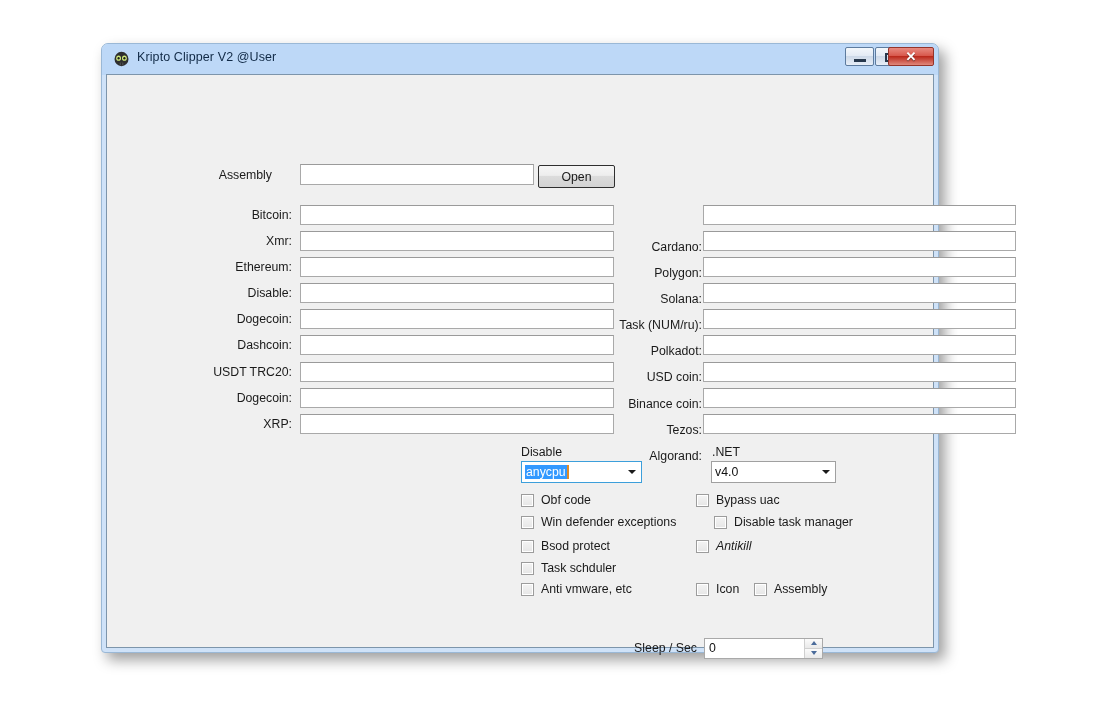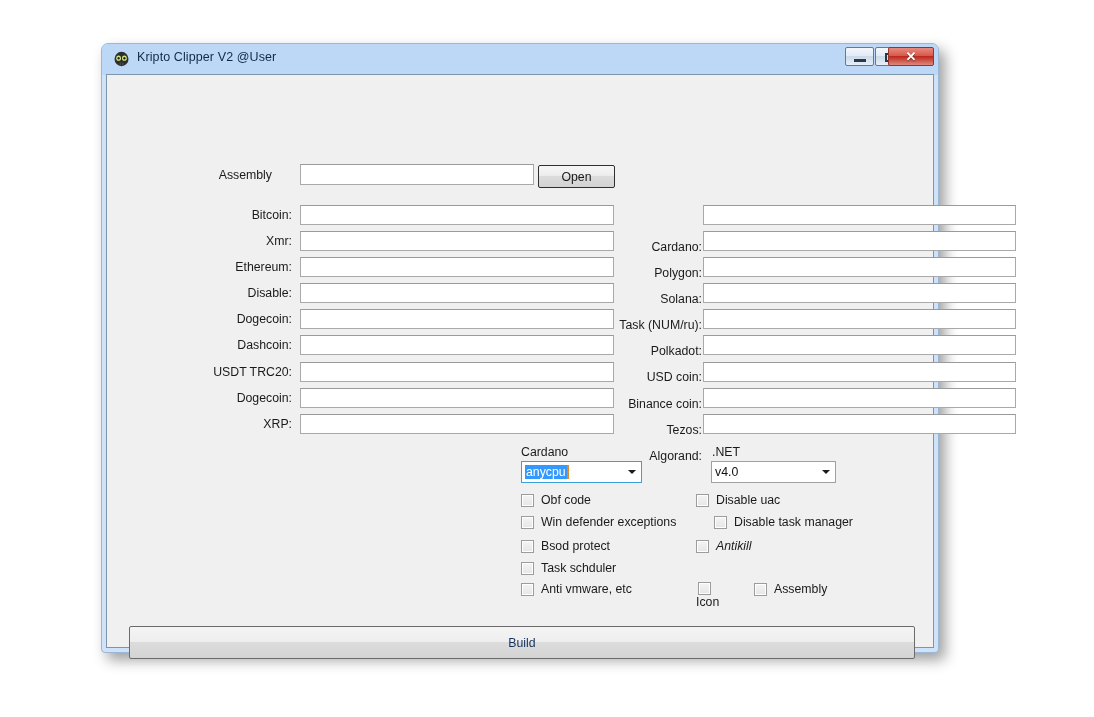--- a/index.html
+++ b/index.html
@@ -390,21 +390,21 @@
           <div class="lbl coin-lbl-r" style="top: 263px;">USD coin:</div>
           <input type="text" class="tb coin-tb-r" value="" style="top: 260px;">
           <div class="lbl coin-lbl-r" style="top: 290px;">Binance coin:</div>
           <input type="text" class="tb coin-tb-r" value="" style="top: 287px;">
           <div class="lbl coin-lbl-r" style="top: 316px;">Tezos:</div>
           <input type="text" class="tb coin-tb-r" value="" style="top: 313px;">
           <div class="lbl coin-lbl-r" style="top: 342px;">Algorand:</div>
           <input type="text" class="tb coin-tb-r" value="" style="top: 339px;">
         </div>
 
-      <div class="lbl" id="platform-caption">Cardano</div>
+      <div class="lbl" id="platform-caption">Disable</div>
       <div class="combo" id="platform-combo">
         <span class="combo-text">anycpu</span>
         <span class="combo-arrow">
             <span class="arrow-tri"></span>
           </span>
       </div>
 
       <div class="lbl" id="net-caption">.NET</div>
       <div class="combo" id="net-combo">
         <span class="combo-text">v4.0</span>
@@ -431,33 +431,33 @@
             <span class="cblabel">Task schduler</span>
           </div>
           <div class="cbrow" style="left: 414px; top: 507px;">
             <span class="cbbox"></span>
             <span class="cblabel">Anti vmware, etc</span>
           </div>
         </div>
       <div id="cb-right">
           <div class="cbrow" style="left: 589px; top: 418px;">
             <span class="cbbox"></span>
-            <span class="cblabel">Disable  uac</span>
+            <span class="cblabel">Bypass  uac</span>
           </div>
           <div class="cbrow" style="left: 607px; top: 440px;">
             <span class="cbbox"></span>
             <span class="cblabel">Disable task manager</span>
           </div>
           <div class="cbrow" style="left: 589px; top: 464px; font-style: italic;">
             <span class="cbbox"></span>
             <span class="cblabel">Antikill</span>
           </div>
         </div>
       <div id="cb-bottom">
-          <div class="cbrow" style="left: 589px; top: 507px; flex-direction: column;">
+          <div class="cbrow" style="left: 589px; top: 507px;">
             <span class="cbbox"></span>
             <span class="cblabel">Icon</span>
           </div>
           <div class="cbrow" style="left: 647px; top: 507px;">
             <span class="cbbox"></span>
             <span class="cblabel">Assembly</span>
           </div>
         </div>
 
       <div class="lbl" id="sleep-label">Sleep / Sec</div>
@@ -466,17 +466,16 @@
         <div id="sleep-buttons">
           <div class="spin-half spin-up">
               <span class="spin-tri-up"></span>
             </div>
           <div class="spin-half spin-down">
               <span class="spin-tri-down"></span>
             </div>
         </div>
       </div>
 
-      <button id="build-button">Build</button>
 
     </div>
   </div>
 </div>
 
 </body></html>

